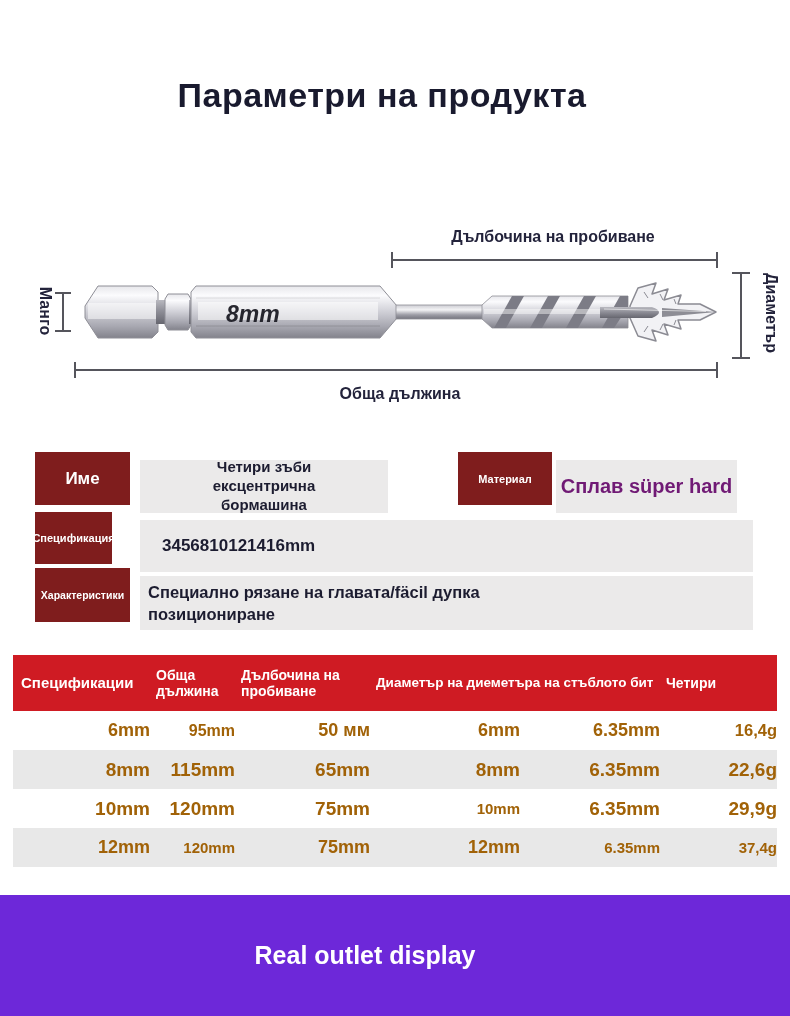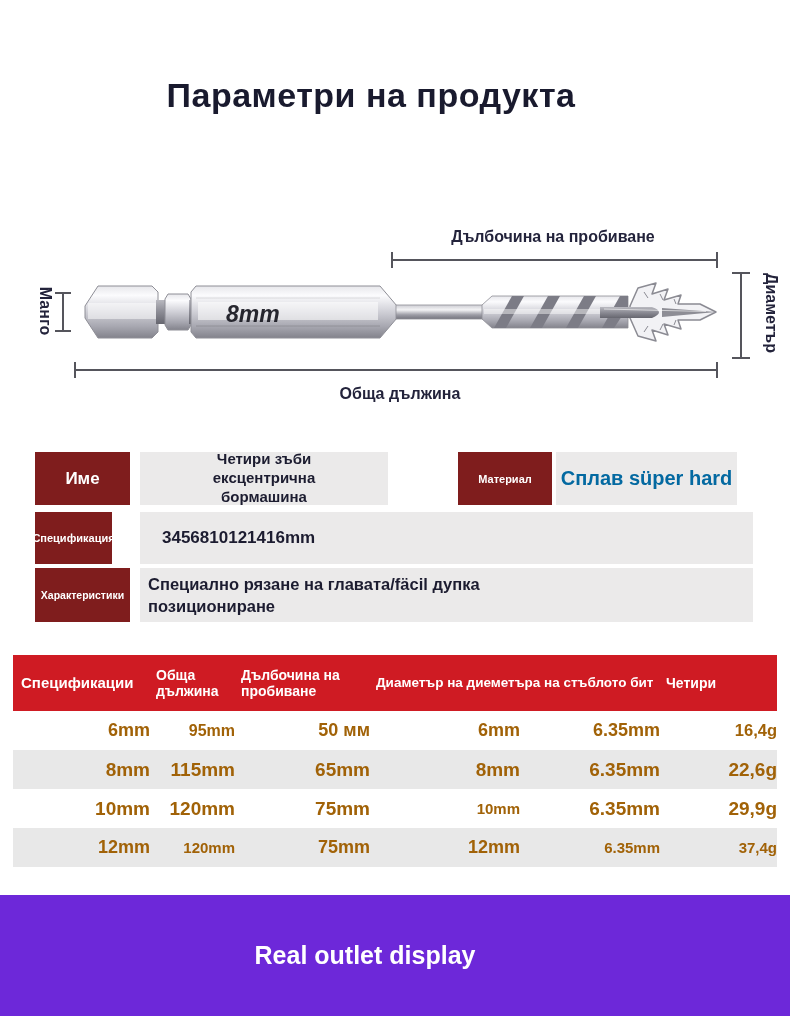--- a/index.html
+++ b/index.html
@@ -1,39 +1,39 @@
 <!DOCTYPE html>
 <html><head>
 <meta charset="utf-8">
 <style>
   html,body{margin:0;padding:0;background:#fff;}
   .page{position:relative;width:790px;height:1016px;background:#ffffff;overflow:hidden;
         font-family:"Liberation Sans", sans-serif;}
 
   
-  .title{position:absolute;top:76px;left:1px;width:740px;text-align:center;
+  .title{position:absolute;top:76px;left:12px;width:740px;text-align:center;
          font-size:34px;font-weight:bold;color:#191a2e;letter-spacing:0.5px;}
 
   
   .diagram{position:absolute;top:210px;left:0;width:790px;height:200px;}
   .diagram text{font-family:"Liberation Sans", sans-serif;}
   .meas-label{font-size:16px;font-weight:bold;fill:#23233b;}
   .bit-marking{font-size:23px;font-weight:bold;font-style:italic;fill:#26262e;}
 
   
   .redcell{position:absolute;background:#7f1d1d;color:#ffffff;display:flex;
            align-items:center;justify-content:center;text-align:center;font-weight:bold;}
   .graycell{position:absolute;background:#ebeaea;color:#1c1c30;display:flex;
-            align-items:center;font-weight:bold;}
+            align-items:center;font-weight:bold;margin-top:8px;}
   .name-red{left:35px;top:452px;width:95px;height:53px;font-size:17px;}
   .name-gray{left:140px;top:452px;width:248px;height:53px;justify-content:center;
              text-align:center;font-size:15px;line-height:1.25;white-space:pre-line;}
   .mat-red{left:458px;top:452px;width:94px;height:53px;font-size:11px;}
   .mat-gray{left:556px;top:452px;width:181px;height:53px;justify-content:center;
-            font-size:20px;color:#0369a1;}
+            font-size:20px;color:#701a75;}
   .spec-red{left:35px;top:512px;width:77px;height:52px;font-size:11px;}
   .spec-gray{left:140px;top:512px;width:613px;height:52px;font-size:17px;padding-left:22px;
              box-sizing:border-box;}
   .feat-red{left:35px;top:568px;width:95px;height:54px;font-size:10.5px;}
   .feat-gray{left:140px;top:568px;width:613px;height:54px;font-size:16.5px;padding-left:8px;
              box-sizing:border-box;line-height:1.35;white-space:pre-line;}
 
   
   .spec-table{position:absolute;top:655px;left:13px;width:764px;}
   .spec-head{display:grid;grid-template-columns:137px 85px 135px 150px 140px 117px;

